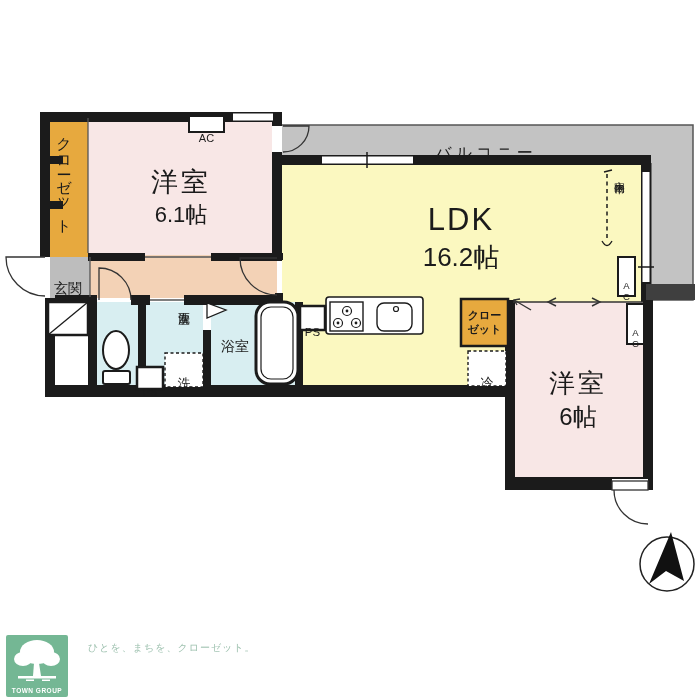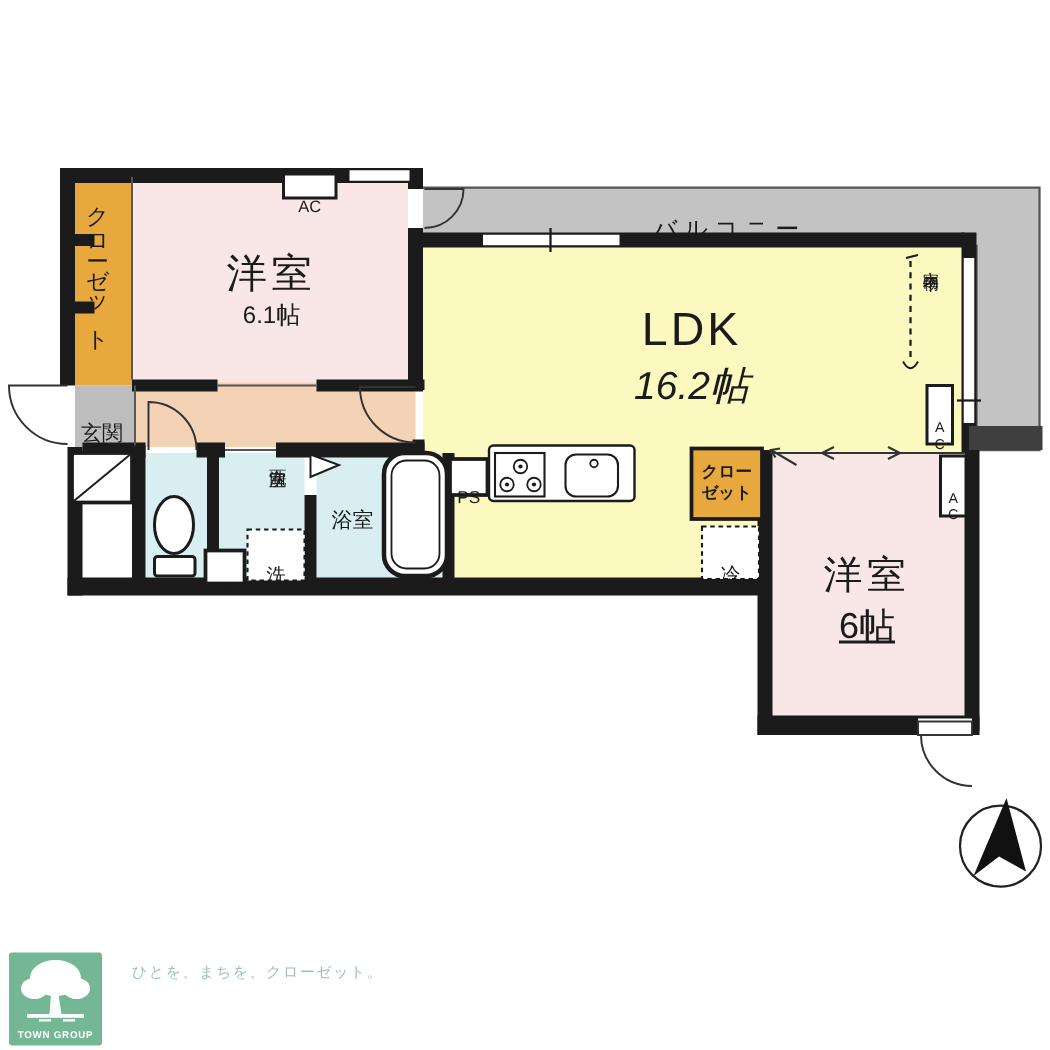--- a/index.html
+++ b/index.html
@@ -4,21 +4,21 @@
 <style>
   html,body{margin:0;padding:0;background:#fff;}
   #canvas{position:relative;width:700px;height:700px;background:#fff;overflow:hidden;
           font-family:"Liberation Sans","DejaVu Sans",sans-serif;color:#1b1b1b;}
   .abs{position:absolute;}
   .lbl{position:absolute;color:#1b1b1b;white-space:nowrap;}
   .center{display:flex;align-items:center;justify-content:center;text-align:center;margin-top:14px;}
   .vtext{writing-mode:vertical-rl;text-orientation:upright;}
   svg{position:absolute;left:0;top:0;}
   .room-name{font-size:27px;letter-spacing:3px;}
-  .room-size{font-size:16px;}
+  .room-size{font-size:22px;}
   #logo-square{position:absolute;left:6px;top:635px;width:62px;height:62px;
                background:var(--brand_green,#74b794);border-radius:2px;}
   #logo-caption{position:absolute;left:0;bottom:3px;width:62px;text-align:center;
                 color:#fff;font-size:6.5px;font-weight:bold;letter-spacing:.5px;}
   #tagline{position:absolute;left:88px;top:641px;font-size:10px;color:#9fc2b0;letter-spacing:1px;}
   #company{position:absolute;left:84px;top:653px;font-size:28px;font-weight:600;
            color:var(--brand_green,#74b794);letter-spacing:3px;}
 </style>
 </head>
 <body>
@@ -168,29 +168,29 @@
   <div class="lbl vtext" style="left:54px;top:126px;height:128px;font-size:15px;letter-spacing:3px;font-weight:500;">クローゼット</div>
 
   <div class="lbl center room-name" style="left:100px;top:150px;width:162px;">洋室</div>
   <div class="lbl center room-size" style="left:100px;top:186px;width:162px;">6.1帖</div>
 
   <div class="lbl center" style="left:189px;top:116px;width:35px;height:16px;font-size:11px;">AC</div>
 
   <div class="lbl center" style="left:406px;top:129px;width:160px;font-size:16px;letter-spacing:4px;">バルコニー</div>
 
   <div class="lbl center" style="left:380px;top:188px;width:162px;font-size:31px;letter-spacing:2px;">LDK</div>
-  <div class="lbl center" style="left:380px;top:226px;width:162px;font-size:26px;font-style:italic;">16.2帖</div>
+  <div class="lbl center" style="left:380px;top:226px;width:162px;font-size:26px;">16.2帖</div>
 
   <div class="lbl vtext" style="left:613px;top:173px;height:72px;font-size:10.5px;letter-spacing:1px;">室内物干</div>
 
   <div class="lbl center vtext" style="left:618px;top:257px;width:17px;height:39px;font-size:9.5px;">AC</div>
   <div class="lbl center vtext" style="left:627px;top:304px;width:17px;height:40px;font-size:9.5px;">AC</div>
 
   <div class="lbl center" style="left:515px;top:352px;width:126px;font-size:26px;letter-spacing:3px;">洋室</div>
-  <div class="lbl center" style="left:515px;top:387px;width:126px;font-size:24px;text-decoration:underline;">6帖</div>
+  <div class="lbl center" style="left:515px;top:387px;width:126px;font-size:24px;">6帖</div>
 
   <div class="abs" style="left:461px;top:299px;width:47px;height:47px;display:flex;flex-direction:column;
        align-items:center;justify-content:center;font-size:11px;font-weight:bold;line-height:1.25;">
     <span>クロー</span>
     <span>ゼット</span>
   </div>
 
   <div class="lbl center" style="left:468px;top:351px;width:38px;height:35px;font-size:13px;">冷</div>
 
   <div class="lbl center" style="left:46px;top:266px;width:44px;font-size:14px;">玄関</div>

